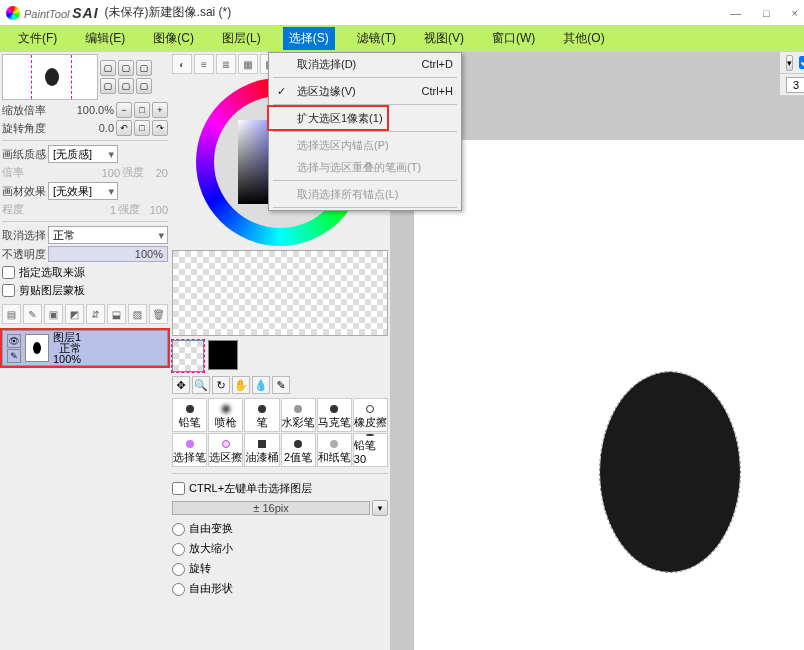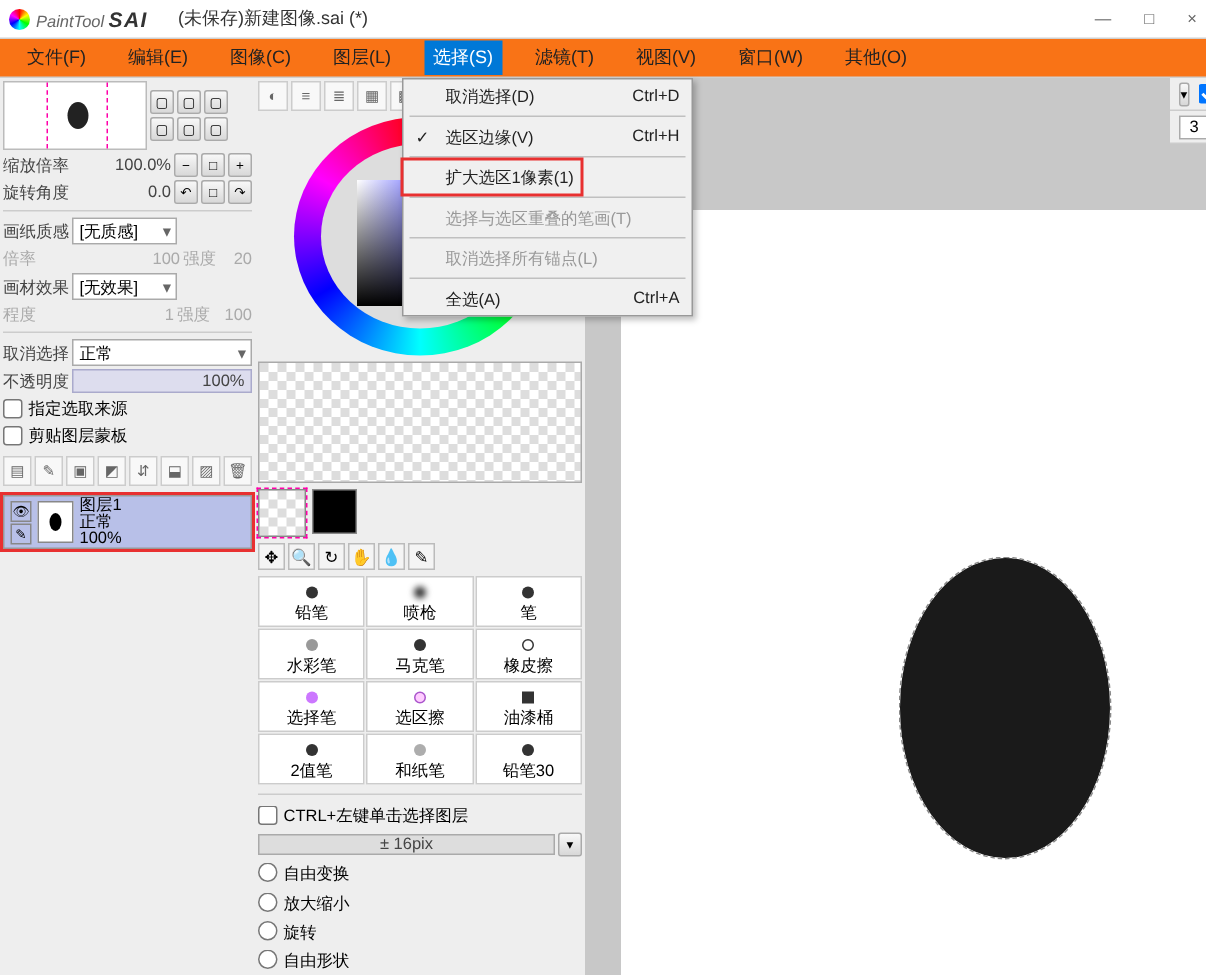--- a/index.html
+++ b/index.html
@@ -1,26 +1,26 @@
 <!DOCTYPE html>
 <html><head>
 <meta charset="utf-8">
 <style>
 * { box-sizing: border-box; margin: 0; padding: 0; font-family: "Microsoft YaHei", sans-serif; font-size: 11px; }
 body { background: #f5f5f5; width: 804px; height: 650px; overflow: hidden; position: relative; }
 
 .titlebar { height: 26px; background: #fff; display: flex; align-items: center; padding: 0 6px; border-bottom: 1px solid #d0d0d0; }
 .titlebar .logo { width: 14px; height: 14px; border-radius: 50%; background: conic-gradient(red,yellow,lime,cyan,blue,magenta,red); margin-right: 4px; }
-.titlebar .brand { font-style: italic; color: #666; font-size: 10px; margin-right: 20px; }
+.titlebar .brand { font-style: italic; color: #666; font-size: 10px; margin-right: 6px; }
 .titlebar .brand b { font-size: 14px; color: #333; letter-spacing: 1px; }
 .titlebar .doc { color: #333; font-size: 12px; }
 .titlebar .winbtns { margin-left: auto; display: flex; gap: 22px; color: #666; }
 .titlebar .winbtns span { cursor: pointer; }
 
-.menubar { height: 26px; background: #f97316; display: flex; align-items: center; padding: 0 12px; gap: 16px; border-bottom: 1px solid #d0d0d0; position: relative; }
+.menubar { height: 26px; background: #bef264; display: flex; align-items: center; padding: 0 12px; gap: 16px; border-bottom: 1px solid #d0d0d0; position: relative; }
 .menubar .mi { font-size: 12px; color: #222; cursor: pointer; padding: 3px 6px; }
 .menubar .mi.active { background: #0078d7; color: #fff; }
 
 .dropdown { position: absolute; top: 52px; left: 268px; width: 194px; background: #f0f0f0; border: 1px solid #999; box-shadow: 2px 2px 4px rgba(0,0,0,.25); z-index: 100; }
 .dropdown .di { display: flex; align-items: center; height: 22px; padding: 0 8px 0 28px; font-size: 12px; color: #222; position: relative; }
 .dropdown .di.disabled { color: #999; }
 .dropdown .di .shortcut { margin-left: auto; color: #222; }
 .dropdown .sep { height: 1px; background: #c0c0c0; margin: 2px 4px; }
 .dropdown .check { position: absolute; left: 8px; }
 .dropdown .highlight-annot { position: absolute; border: 2px solid #e83030; pointer-events: none; }
@@ -47,38 +47,38 @@
 .colorwheel .sq::after{content:'';position:absolute;inset:0;background:linear-gradient(to top,#000,transparent);}
 
 .checker { background: repeating-conic-gradient(#fff 0 25%,#ddd 0 50%) 0 0/12px 12px; }
 .swatcharea { height: 86px; border: 1px solid #aaa; }
 .swatchrow { display:flex; gap:4px; }
 .swatch { width:30px; height:30px; border:1px solid #888; }
 
 .brushtool-row { display:flex; gap:2px; }
 .brushtool { width:18px; height:18px; border:1px solid #bbb; background:#f4f4f4; display:inline-flex; align-items:center; justify-content:center; }
 
-.brushgrid { display:grid; grid-template-columns: repeat(3,1fr); gap:1px; }
+.brushgrid { display:grid; grid-template-columns: repeat(6,1fr); gap:1px; }
 .brushcell { height:34px; border:1px solid #ccc; background:#fff; display:flex; flex-direction:column; align-items:center; justify-content:flex-end; font-size:10px; padding-bottom:1px; }
 .brushcell .dot { width:8px; height:8px; background:#333; border-radius:50%; margin-bottom:2px; }
 
 .cb-row { display:flex; align-items:center; gap:4px; font-size:11px; height:16px; }
 .cb-row input { margin:0; }
-.radio-row { display:flex; align-items:flex-start; gap:4px; font-size:11px; height:16px; }
+.radio-row { display:flex; align-items:flex-end; gap:4px; font-size:11px; height:16px; }
 
 .select { border:1px solid #aaa; background:#fff; height:18px; padding:0 16px 0 4px; font-size:11px; position:relative; min-width:70px; display:inline-flex; align-items:center; }
 .select::after { content:'▾'; position:absolute; right:3px; color:#666; }
 
 .layer-ann { position: relative; }
 .layer-ann .redbox { position:absolute; inset:-2px; border:2px solid #e83030; pointer-events:none; }
 .layer-item { display:flex; align-items:center; background:#b8c0e8; border:1px solid #999; height:36px; gap:4px; padding:0 4px; }
 .layer-item .eye { width:14px; height:14px; border:1px solid #888; display:inline-flex; align-items:center; justify-content:center; font-size:9px; }
 .layer-item .thumb { width:24px; height:28px; background:#fff; border:1px solid #888; display:flex; align-items:center; justify-content:center; }
 .layer-item .thumb .o { width:8px;height:12px;background:#000;border-radius:50%;}
-.layer-item .meta { display:flex; flex-direction:column; font-size:10px; line-height:11px; }
+.layer-item .meta { display:flex; flex-direction:column; font-size:10px; line-height:11px;text-align:right; }
 
 .toolbar2 { position:absolute; top:0; left:390px; right:0; height:22px; background:#eee; display:flex; align-items:center; gap:6px; padding:0 6px; border-bottom:1px solid #ccc; z-index:5; }
 .toolbar3 { position:absolute; top:22px; left:390px; right:0; height:22px; background:#eee; display:flex; align-items:center; gap:6px; padding:0 6px; border-bottom:1px solid #ccc; z-index:5;}
 
 .iconrow { display:flex; gap:2px; }
 .icn { width:20px; height:20px; border:1px solid #ccc; background:#f8f8f8; display:inline-flex; align-items:center; justify-content:center; font-size:10px; color:#666; }
 
 .hr { height:1px; background:#ccc; margin:2px 0;}
 </style>
 </head>
@@ -120,31 +120,30 @@
     </div>
   <div class="sep"></div>
   <div style="position:relative">
     <div class="di">
         <span>扩大选区1像素(1)</span>
       </div>
     <div class="highlight-annot" style="left:-2px;top:-2px;right:72px;bottom:-2px"></div>
   </div>
   <div class="sep"></div>
   <div class="di disabled">
+      <span>选择选区内锚点(P)</span>
+    </div>
+  <div class="di disabled">
       <span>选择与选区重叠的笔画(T)</span>
     </div>
   <div class="sep"></div>
   <div class="di disabled">
       <span>取消选择所有锚点(L)</span>
     </div>
   <div class="sep"></div>
-  <div class="di">
-      <span>全选(A)</span>
-      <span class="shortcut">Ctrl+A</span>
-    </div>
 </div>
 
 <div class="stage">
 
   <div class="leftcol">
     <div class="row">
       <div class="preview">
         <div class="selbars" style="left:28px"></div>
         <div class="selbars" style="left:68px"></div>
         <div class="ov" style="left:42px;top:13px"></div>

